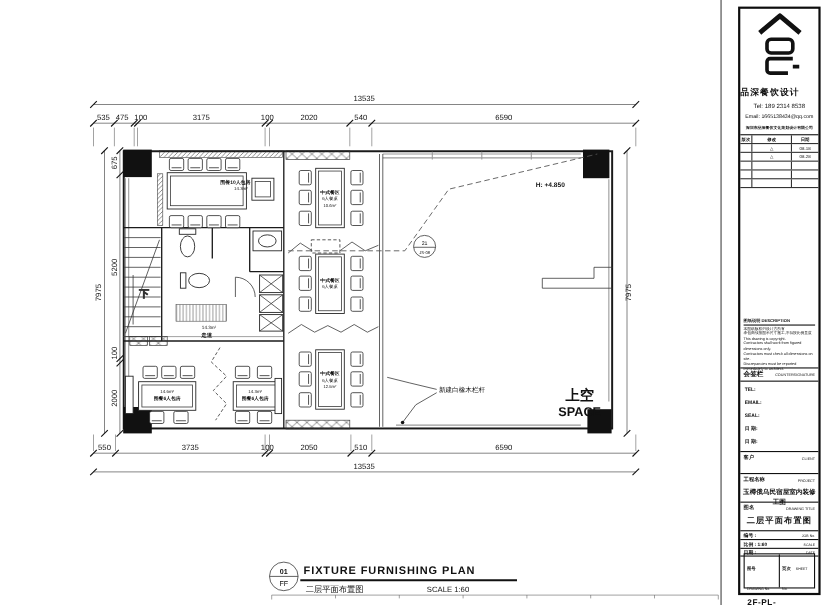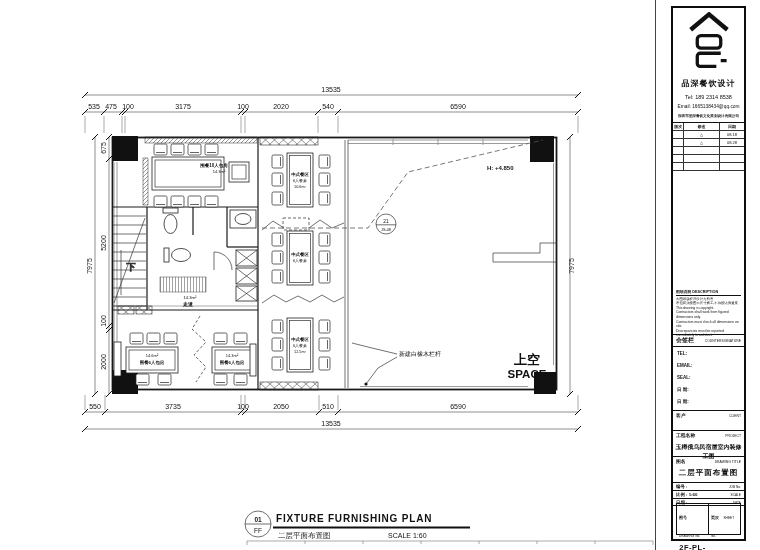--- a/index.html
+++ b/index.html
@@ -20,21 +20,21 @@
   .dimline{stroke:#444;stroke-width:0.6;fill:none}
   .dimtick{stroke:#111;stroke-width:1}
   .dimtxt{font-size:7px;fill:#111;text-anchor:middle}
   .lbl-b{font-weight:bold;fill:#111;text-anchor:middle}
   .lbl{fill:#111;text-anchor:middle}
 
   
   .tb{position:absolute;left:655px;top:0;width:105px;height:550px;border-left:1px solid #444;background:#fff;}
   .tb-frame{position:absolute;left:15px;top:6px;width:75px;height:535px;border:2.5px solid #0d0d0d;box-sizing:border-box;}
   .tb-abs{position:absolute;left:0;width:100%;box-sizing:border-box;}
-  .firm-name{font-size:8px;font-weight:bold;text-align:center;letter-spacing:1px;}
+  .firm-name{font-size:8px;font-weight:bold;letter-spacing:1px;}
   .firm-tel{font-size:5.5px;text-align:center;}
   .firm-email{font-size:4.8px;text-align:center;}
   .firm-co{font-size:3.6px;font-weight:bold;text-align:center;white-space:nowrap;overflow:hidden;}
   .rev{border-top:1px solid #111;font-size:4px;}
   .rev-row{display:flex;height:7px;line-height:7px;border-bottom:0.5px solid #333;}
   .rev-row span{display:block;box-sizing:border-box;}
   .rev-c1{width:16%;text-align:center;border-right:0.5px solid #333;}
   .rev-c2{width:50%;text-align:center;border-right:0.5px solid #333;}
   .rev-c3{width:34%;text-align:center;}
   .notes{font-size:3.4px;line-height:4.6px;padding:0 3px;}

